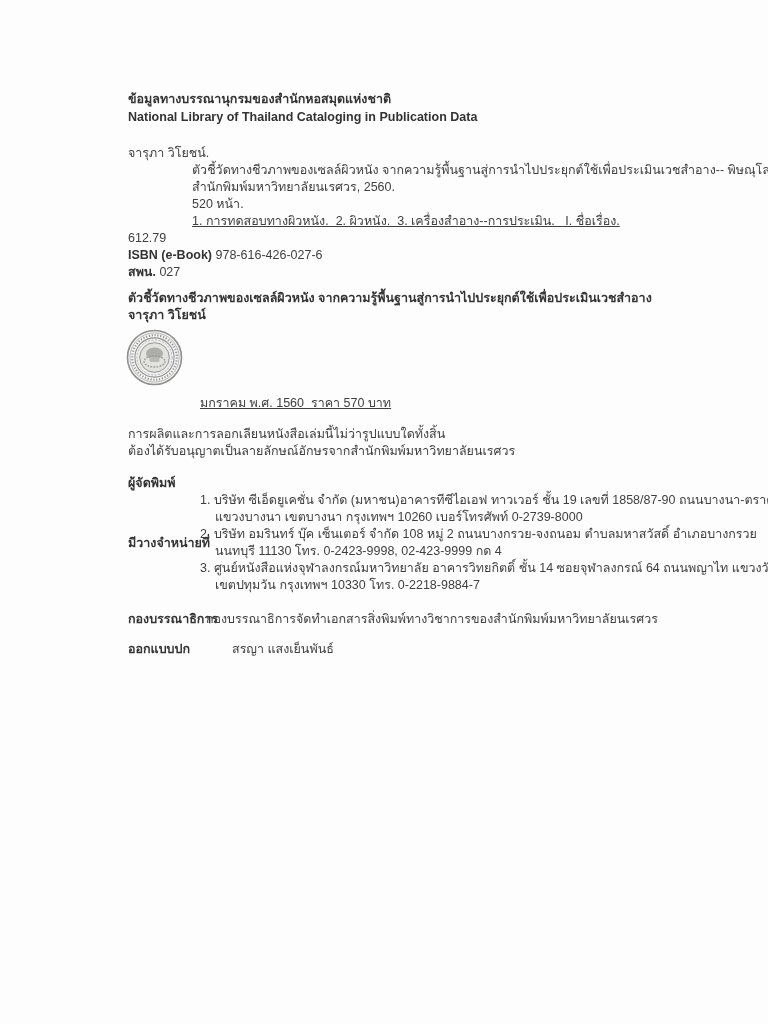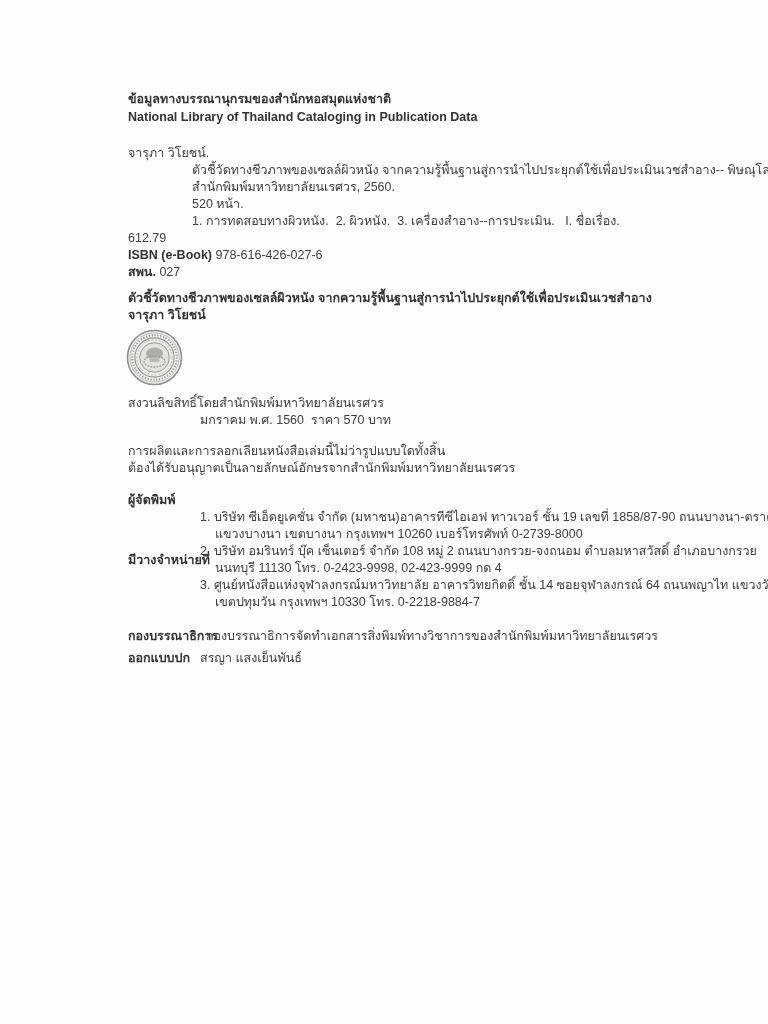--- a/index.html
+++ b/index.html
@@ -11,21 +11,21 @@
     -webkit-font-smoothing:antialiased;
   }
   .page {
     position:relative;
     width:768px; height:972px;
     box-sizing:border-box;
     padding:90px 110px 0 128px;
     overflow:hidden;
   }
   .line { font-size:12.5px; line-height:17px; white-space:nowrap; }
-  .prewrap { white-space:pre-wrap; }
+  .prewrap { white-space:pre-wrap;text-decoration:underline; }
   .b { font-weight:bold; color:#333; }
 
   .cip-header .line { font-weight:bold; color:#333; line-height:18px; }
 
   .catalog { margin-top:19px; }
   .catalog-indent { margin-left:64px; }
 
   .book-title-block { margin-top:9px; }
   .book-title-block .line { font-weight:bold; color:#333; }
 
@@ -41,21 +41,21 @@
   .row .label {
     min-width:72px; font-weight:bold; color:#333;
     font-size:12.5px; line-height:17px; white-space:nowrap;
   }
   .row .value { flex:1; }
 
   .dist-list { }
   .d-line2 { margin-left:15px; }
 
   .editorial { margin-top:17px; }
-  .editorial .row + .row { margin-top:5px; }
+  .editorial .row + .row { margin-top:13px;gap:32px; }
 </style>
 </head>
 <body>
 
 <div class="page">
 
   <div class="cip-header">
     <div class="line">ข้อมูลทางบรรณานุกรมของสำนักหอสมุดแห่งชาติ</div>
     <div class="line">National Library of Thailand Cataloging in Publication Data</div>
   </div>
@@ -92,21 +92,20 @@
       <circle cx="28.5" cy="28.5" r="19.6" fill="none" stroke="#8f8f8f" stroke-width="1.1"></circle>
       <circle cx="28.5" cy="28.5" r="17.6" fill="#ececea" stroke="#a6a6a6" stroke-width="0.8" stroke-dasharray="2.2,1.4"></circle>
       <circle cx="28.5" cy="28.5" r="14.8" fill="#e2e2df" stroke="#8f8f8f" stroke-width="0.9"></circle>
       <ellipse cx="28.5" cy="24.5" rx="8.5" ry="6" fill="#adadaa"></ellipse>
       <ellipse cx="28.5" cy="32.5" rx="10.5" ry="5.5" fill="none" stroke="#9b9b9b" stroke-width="1.4" stroke-dasharray="1.8,1.2"></ellipse>
       <rect x="23.5" y="28" width="10" height="5" rx="1.5" fill="#b9b9b6"></rect>
     </svg>
   </div>
 
   <div class="copyright">
-    <div class="line">สงวนลิขสิทธิ์โดยสำนักพิมพ์มหาวิทยาลัยนเรศวร</div>
     <div class="line prewrap indent2">มกราคม พ.ศ. 1560  ราคา 570 บาท</div>
   </div>
 
   <div class="notice">
     <div class="line">การผลิตและการลอกเลียนหนังสือเล่มนี้ไม่ว่ารูปแบบใดทั้งสิ้น</div>
     <div class="line">ต้องได้รับอนุญาตเป็นลายลักษณ์อักษรจากสำนักพิมพ์มหาวิทยาลัยนเรศวร</div>
   </div>
 
   <div class="pub-block">
     <div class="row">

